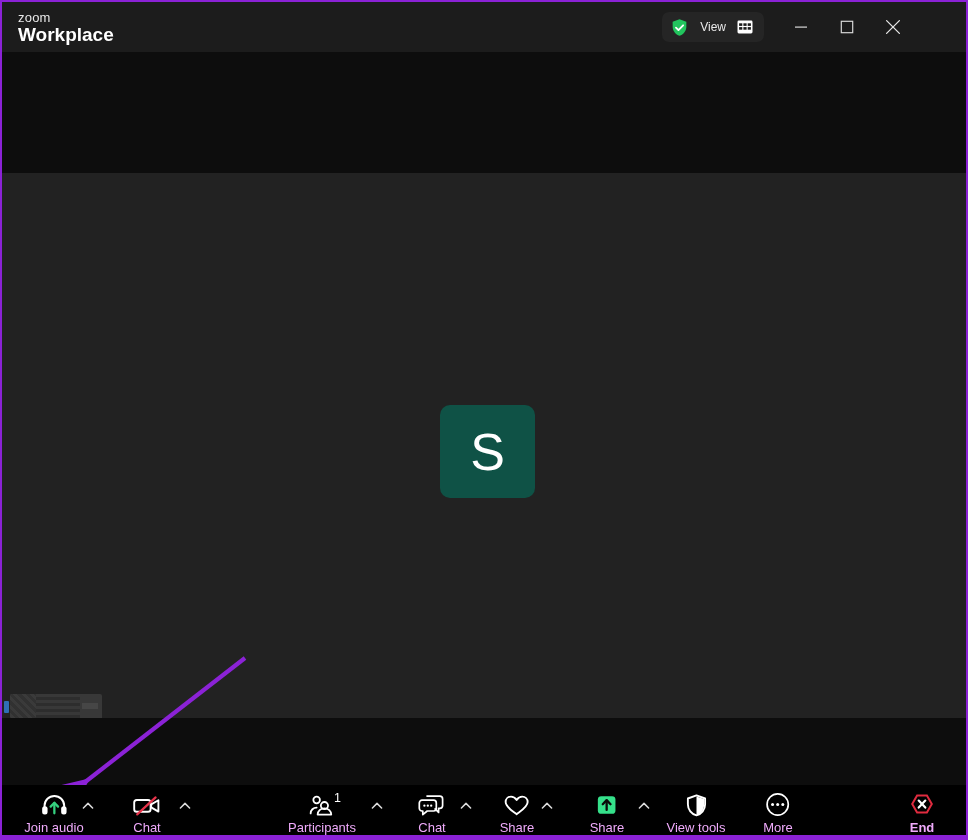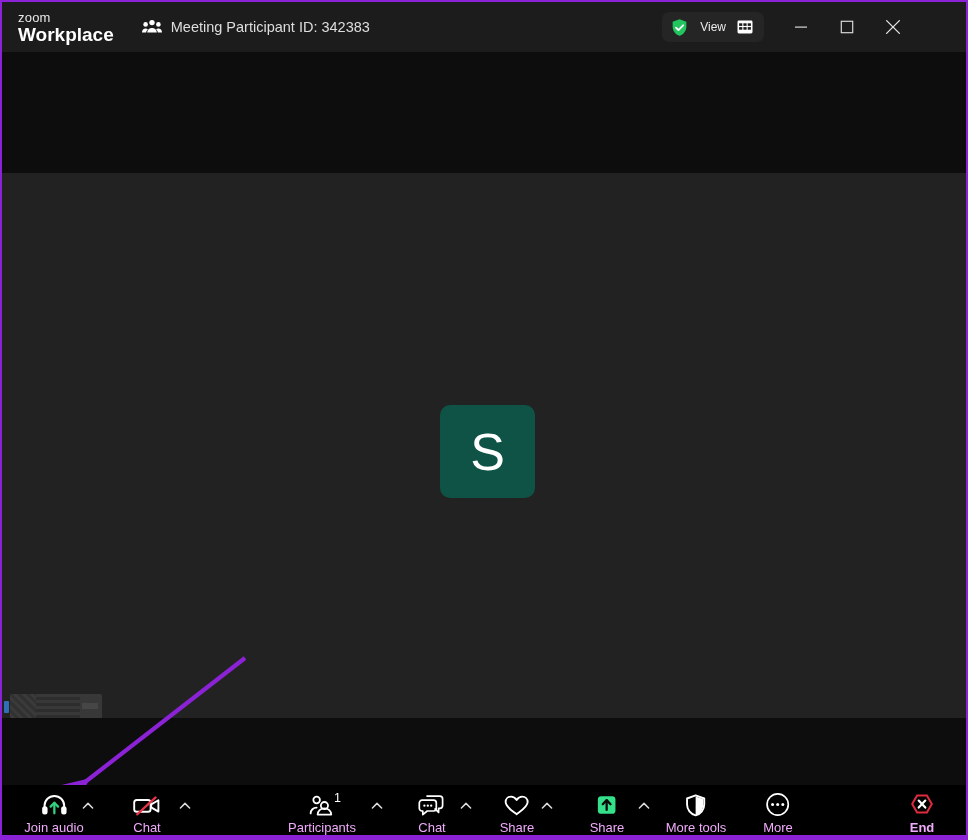--- a/index.html
+++ b/index.html
@@ -203,33 +203,20 @@
 
 <div id="window">
 
   <div id="titlebar">
 
     <div id="brand">
       <span class="zoom-word">zoom</span>
       <span class="wp-word">Workplace</span>
     </div>
 
-    <div id="meeting-info">
-      <span>
-        <svg class="group-icon" viewBox="0 0 20 16">
-          <circle cx="10" cy="3.6" r="2.7" fill="#fff"></circle>
-          <path d="M5.2 13.4c0-2.7 2.1-4.5 4.8-4.5s4.8 1.8 4.8 4.5z" fill="#fff"></path>
-          <circle cx="3.6" cy="5.4" r="2.3" fill="#fff"></circle>
-          <path d="M0 13.4c0-2.3 1.6-3.9 3.6-3.9 .9 0 1.7.3 2.3.8-1 .8-1.6 1.9-1.7 3.1z" fill="#fff"></path>
-          <circle cx="16.4" cy="5.4" r="2.3" fill="#fff"></circle>
-          <path d="M20 13.4c0-2.3-1.6-3.9-3.6-3.9-.9 0-1.7.3-2.3.8 1 .8 1.6 1.9 1.7 3.1z" fill="#fff"></path>
-        </svg>
-      </span>
-      <span class="mi-label">Meeting Participant ID: 342383</span>
-    </div>
 
     <div id="title-right">
 
       <div id="view-btn">
         <span>
           <svg class="shield-green" viewBox="0 0 20 20">
             <path d="M10 1.2 2.8 4v5.3c0 4.4 3 8.2 7.2 9.5 4.2-1.3 7.2-5.1 7.2-9.5V4z" fill="#22c55e"></path>
             <path d="M6.3 10.1l2.6 2.6 4.9-5" stroke="#fff" stroke-width="1.9" fill="none" stroke-linecap="round" stroke-linejoin="round"></path>
           </svg>
         </span>
@@ -400,21 +387,21 @@
         </svg>
     </div>
 
     <div class="tool" style="left:694px; transform:translateX(-50%);">
       <div class="ticon">
         <svg width="24" height="24" viewBox="0 0 24 24">
           <path d="M12 2.4 3.4 5.5v6.1c0 5 3.5 9.4 8.6 10.8 5.1-1.4 8.6-5.8 8.6-10.8V5.5z" fill="none" stroke="#fff" stroke-width="1.9" stroke-linejoin="round"></path>
           <path d="M12 3.4v18.6c4.6-1.4 7.6-5.5 7.6-10.3V5.9z" fill="#fff"></path>
         </svg>
       </div>
-      <div class="tlabel">More tools</div>
+      <div class="tlabel">View tools</div>
     </div>
 
     <div class="tool" style="left:776px; transform:translateX(-50%);">
       <div class="ticon">
         <svg width="25" height="25" viewBox="0 0 25 25">
           <circle cx="12.5" cy="12.5" r="10.6" fill="none" stroke="#fff" stroke-width="1.7"></circle>
           <circle cx="7.4" cy="12.5" r="1.5" fill="#fff"></circle>
           <circle cx="12.5" cy="12.5" r="1.5" fill="#fff"></circle>
           <circle cx="17.6" cy="12.5" r="1.5" fill="#fff"></circle>
         </svg>

